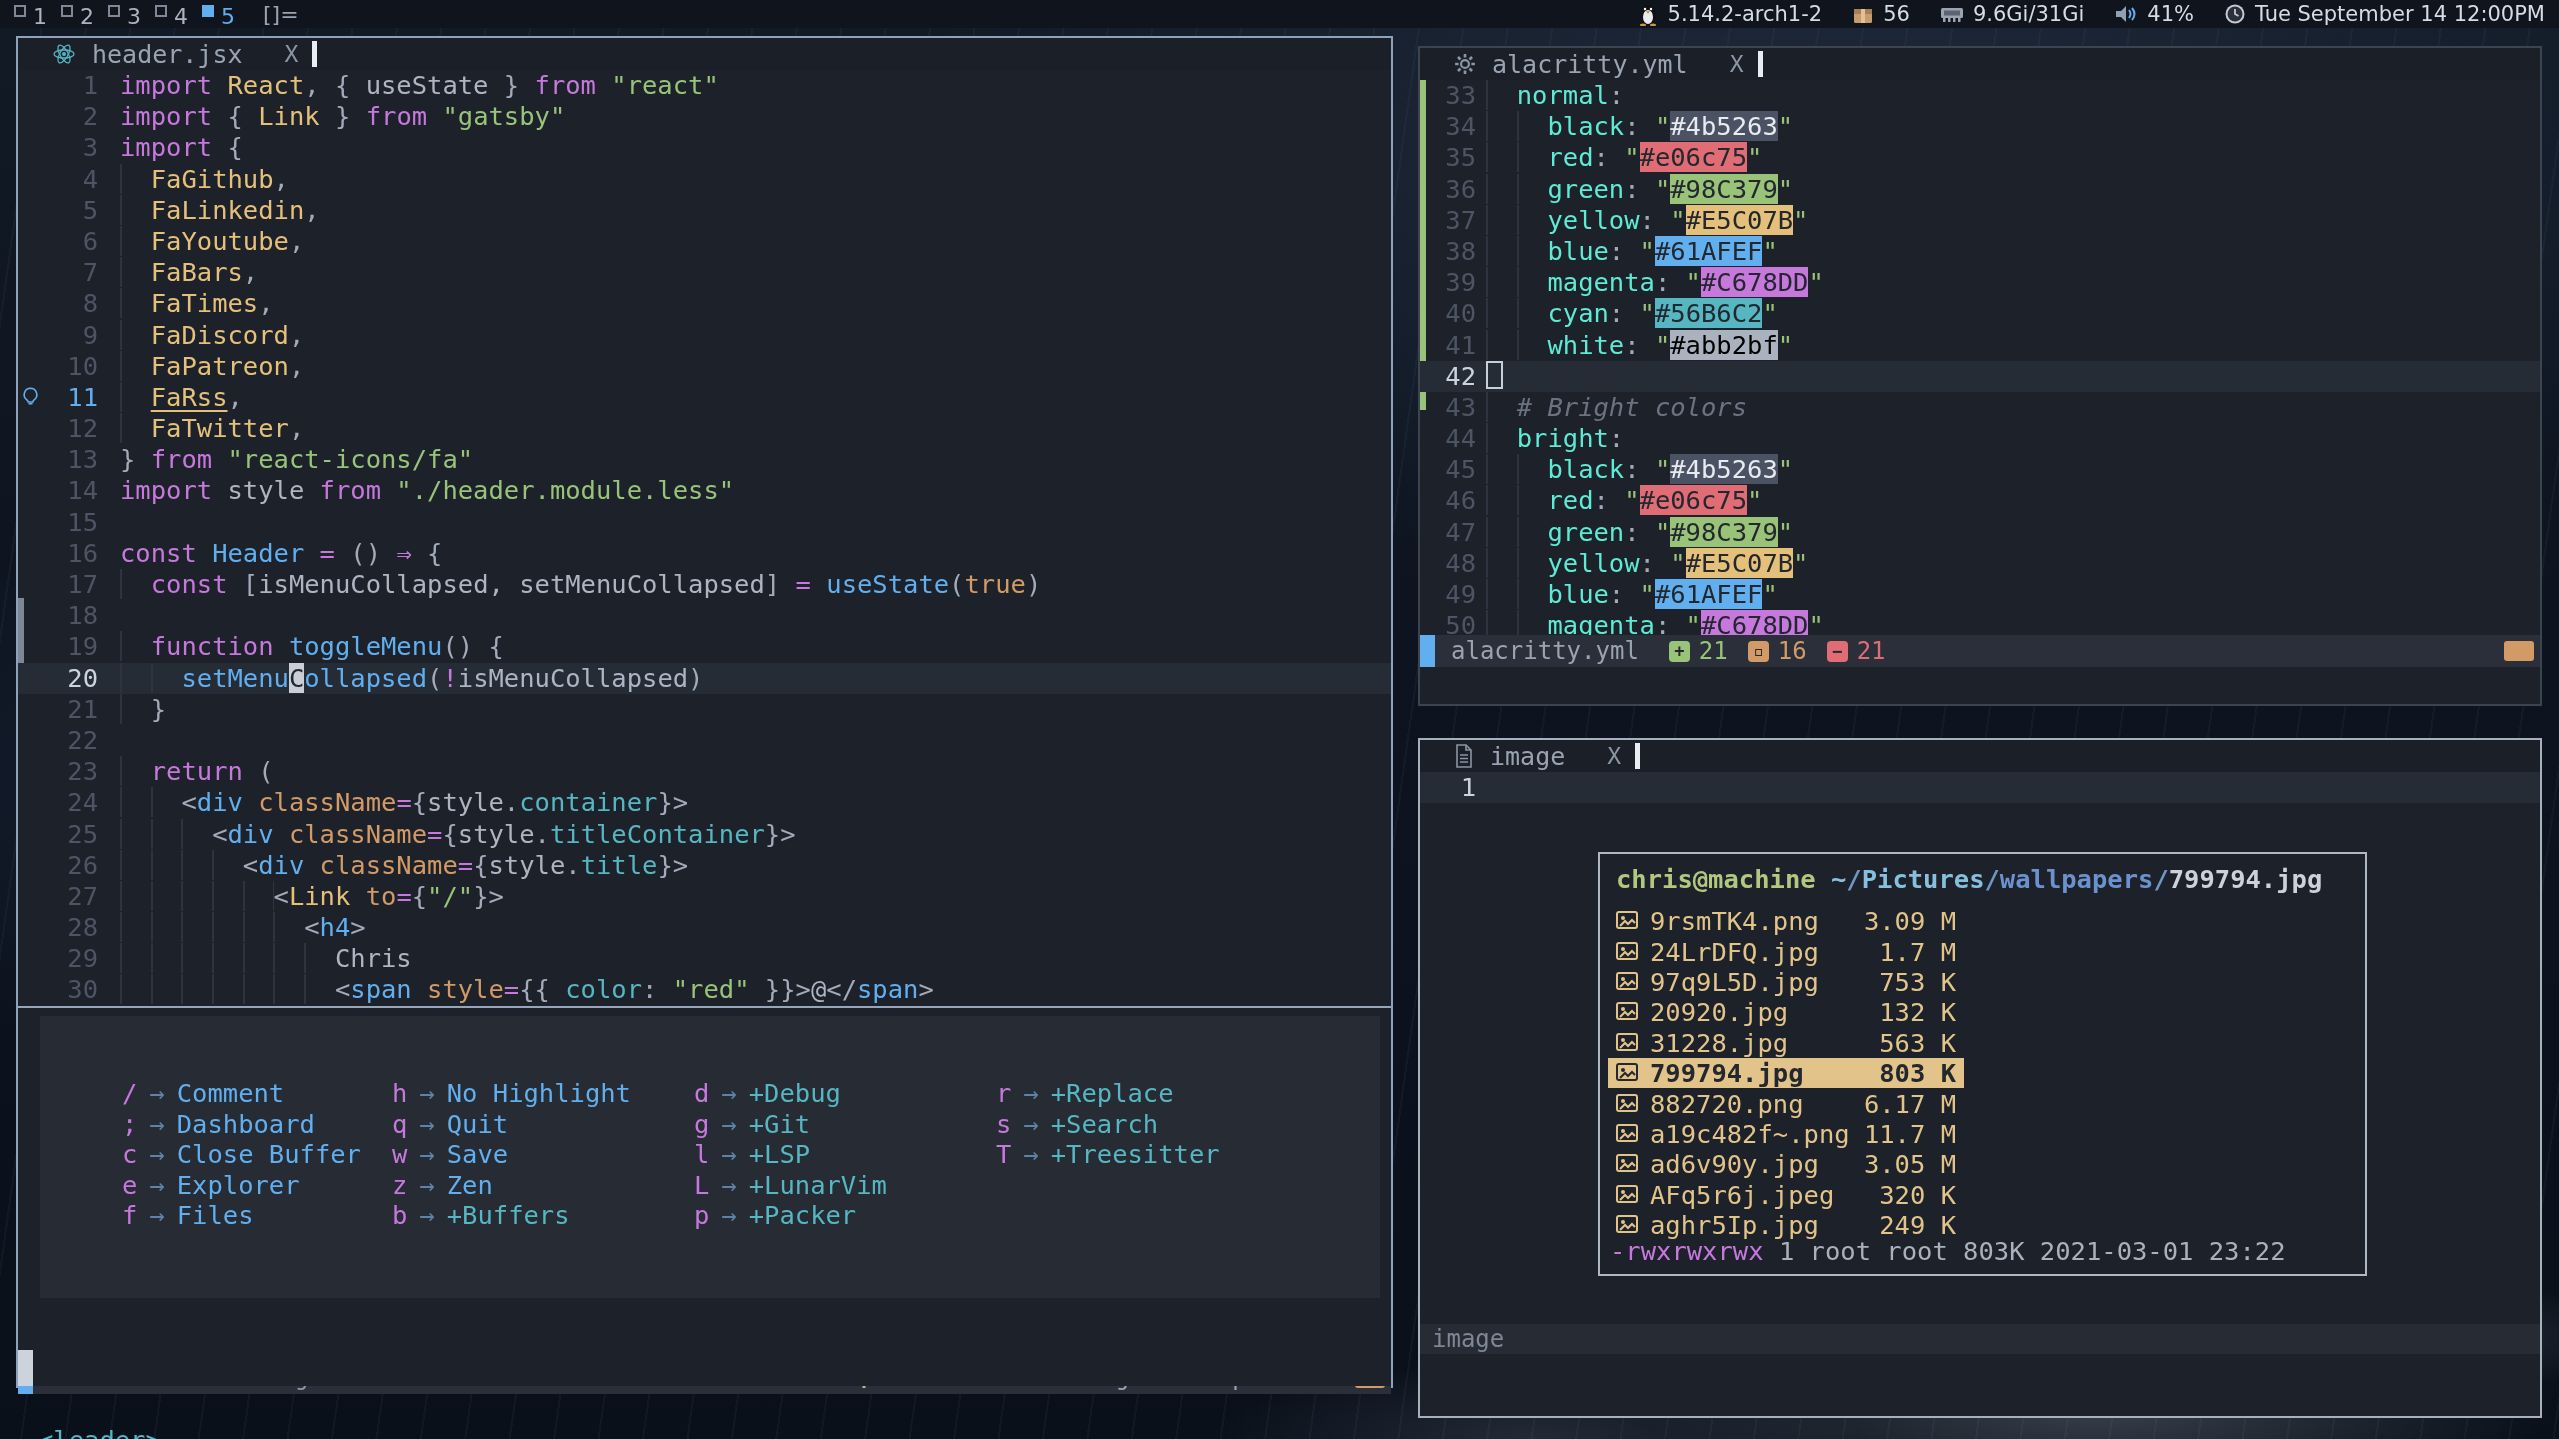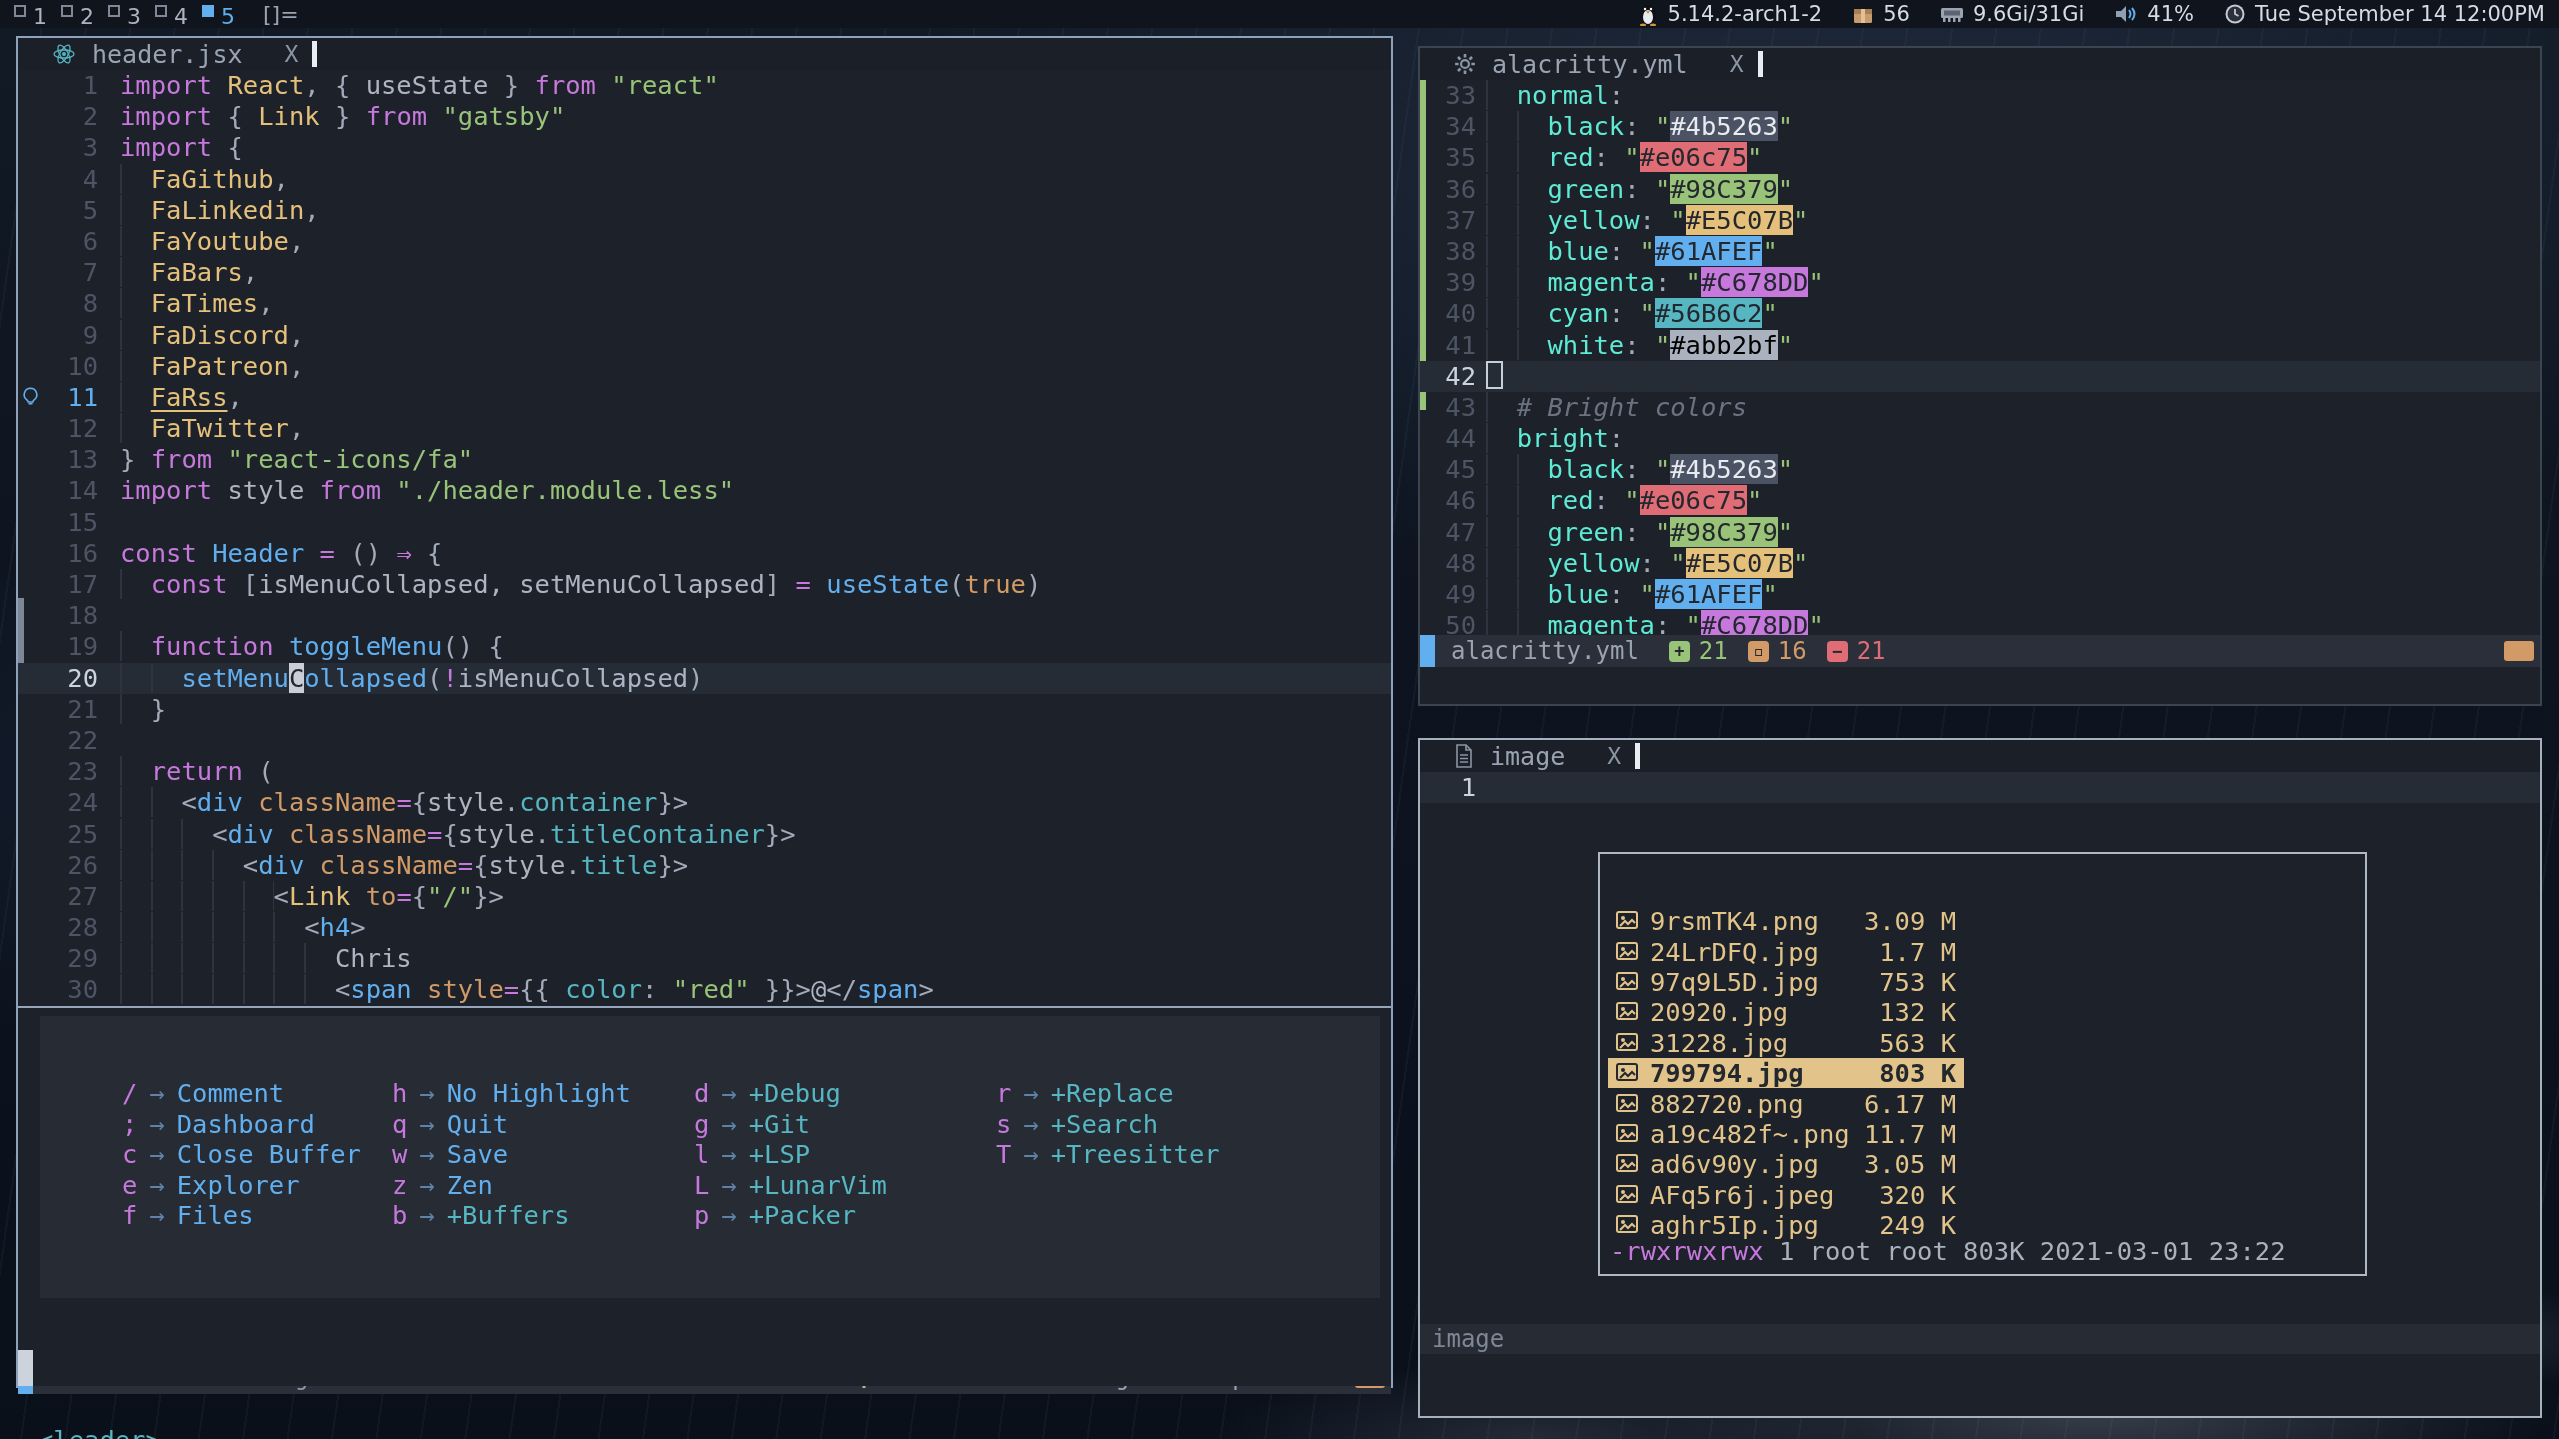--- a/index.html
+++ b/index.html
@@ -433,20 +433,21 @@
         <span>image</span>
         <span class="tab-close">X</span>
       </div>
       <span class="tab-caret"></span>
     </div>
     <div class="codearea g2" id="imgline1">
         <div class="cline active"><span class="sign"></span><span class="lnum">1</span><span class="ltext"></span></div>
       </div>
 
     <div id="popup">
+      <div id="popup-path"><span class="p-host">chris@machine</span><span class="p-plain"> </span><span class="p-tilde">~</span><span class="p-sep">/</span><span class="p-dir1">Pictures</span><span class="p-sep">/</span><span class="p-dir2">wallpapers</span><span class="p-sep">/</span><span class="p-file">799794.jpg</span></div>
       <div id="filelist">
           <div class="f-row"><span><svg width="22" height="20" viewBox="0 0 22 20">
                 <rect x="1" y="2" width="20" height="16" rx="2" fill="none" stroke="#e2c48a" stroke-width="2"></rect>
                 <circle cx="7" cy="8" r="2" fill="#e2c48a"></circle>
                 <path d="M4 16l5-5 3 3 4-4 3 3" fill="none" stroke="#e2c48a" stroke-width="2"></path>
               </svg></span><span class="f-name">9rsmTK4.png</span><span class="f-size">3.09 M</span></div>
           <div class="f-row"><span><svg width="22" height="20" viewBox="0 0 22 20">
                 <rect x="1" y="2" width="20" height="16" rx="2" fill="none" stroke="#e2c48a" stroke-width="2"></rect>
                 <circle cx="7" cy="8" r="2" fill="#e2c48a"></circle>
                 <path d="M4 16l5-5 3 3 4-4 3 3" fill="none" stroke="#e2c48a" stroke-width="2"></path>

